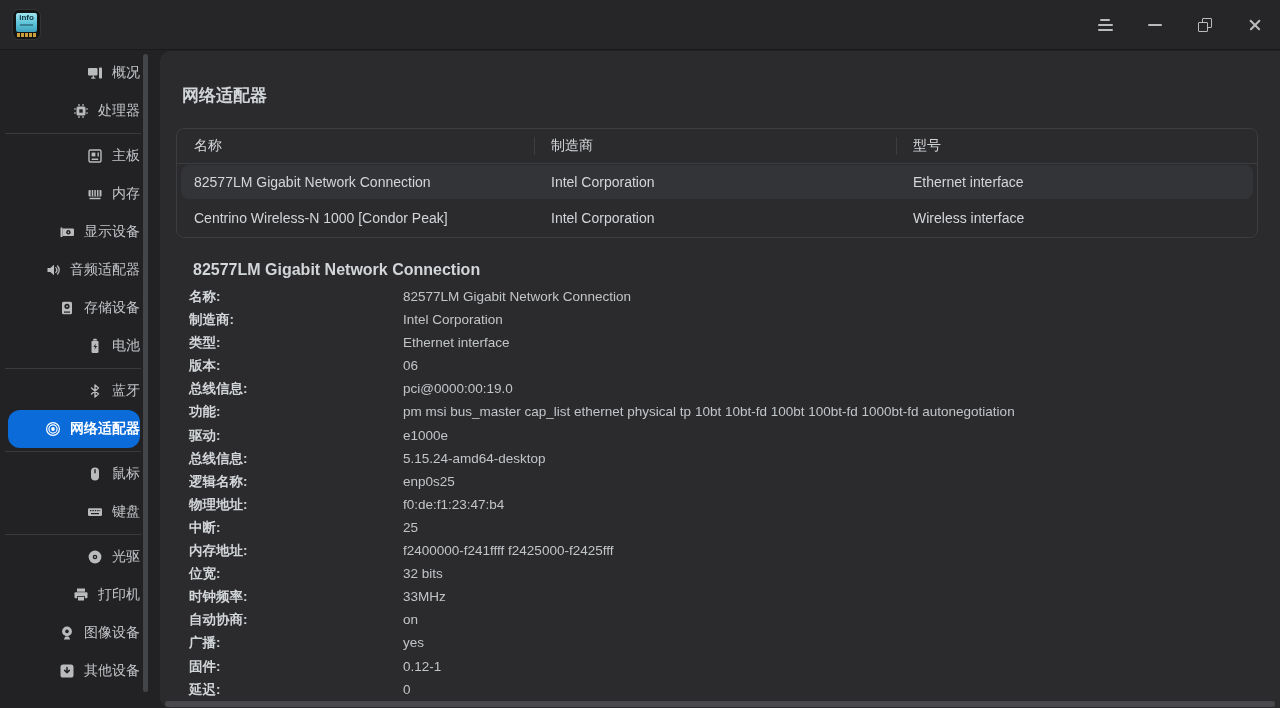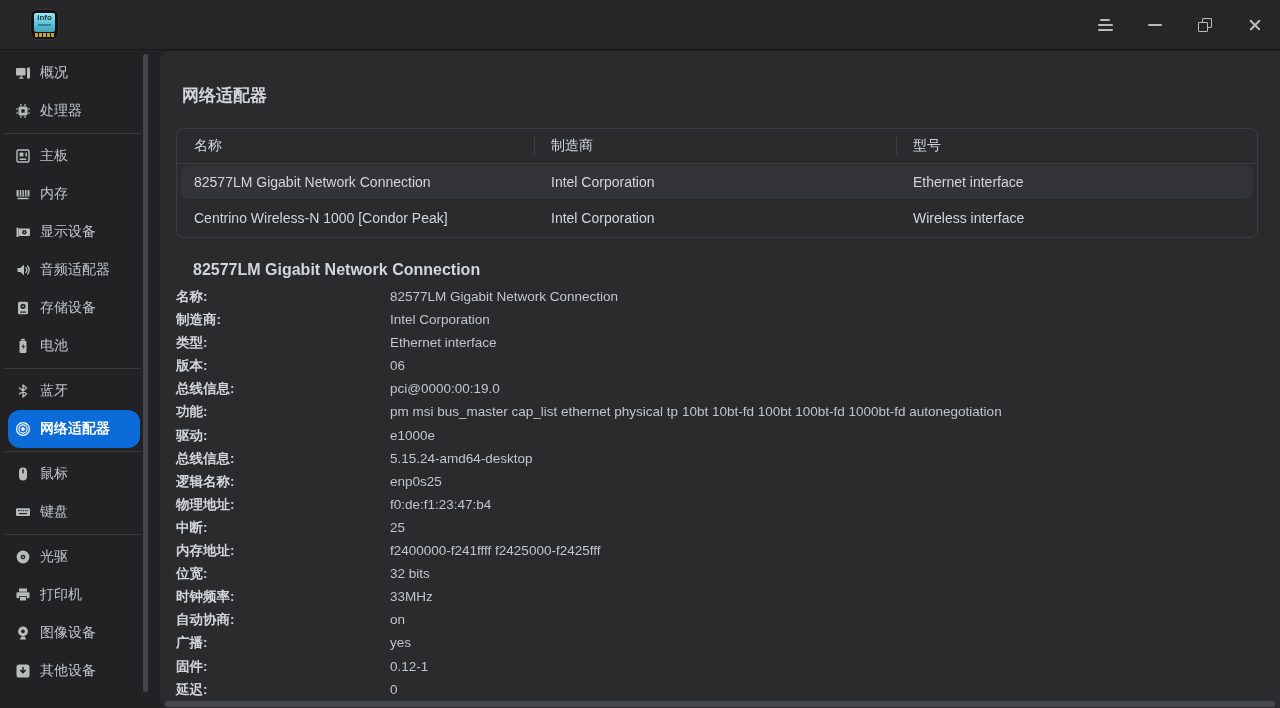--- a/index.html
+++ b/index.html
@@ -15,21 +15,20 @@
   .titlebar {
     position:absolute; top:0; left:0; width:1280px; height:50px;
     background:var(--titlebar-bg,#262628);
     border-bottom:1px solid var(--window-separator,#1a1a1b);
     z-index:5;
   }
   .app-icon {
     position:absolute; left:13px; top:10px; width:27px; height:29px;
     background:#141414; border-radius:6px; padding:3px 3px 2px 3px;
     box-shadow:0 0 0 1px #333;
-    margin-left:18px;
   }
   .chip-screen {
     width:100%; height:19px; border-radius:2px;
     background:linear-gradient(180deg,#9fe4ef 0%,#5cc3d8 55%,#3fa3bd 100%);
     text-align:center; overflow:hidden;
   }
   .chip-text { font-size:8px; font-weight:bold; color:#14333c; line-height:10px; display:block; }
   .chip-sub { display:block; height:2px; width:60%; margin:1px auto 0; background:rgba(20,60,70,.45); }
   .chip-pins { display:flex; gap:1px; justify-content:center; margin-top:1px; }
   .chip-pins span { width:3px; height:4px; background:#c9a03a; display:inline-block; }
@@ -56,21 +55,21 @@
 
   
   .sidebar {
     position:absolute; left:0; top:51px; width:160px; height:657px;
     background:var(--sidebar-bg,#222224); padding-top:3px; overflow:hidden; z-index:2;
   }
   .side-item {
     display:flex; align-items:center; gap:9px;
     height:38px; margin:0 20px 0 8px; padding-left:7px;
     border-radius:12px; color:var(--text-secondary,#c6c9cc);
-    font-size:14px; cursor:pointer; white-space:nowrap;
+    font-size:14px; cursor:pointer; white-space:nowrap;justify-content:flex-end;
   }
   .side-item .icn { width:16px; height:16px; flex:0 0 16px; color:var(--icon-color,#b9bbbd); display:flex; }
   .side-item .icn svg { width:16px; height:16px; }
   .side-item.selected {
     background:var(--accent,#0a6bd9); color:#ffffff; font-weight:bold;
   }
   .side-item.selected .icn { color:#ffffff; }
   .side-divider { height:1px; background:#3a3a3c; margin:3px 19px 3px 5px; }
   .side-scrollbar {
     position:absolute; top:3px; left:143px; width:5px; height:638px;
@@ -102,21 +101,21 @@
   .t-row .t-cell { display:flex; align-items:center; padding-left:17px; font-size:14px; color:var(--text-primary,#d0d3d6); position:relative; z-index:1; white-space:nowrap; overflow:hidden; }
   .t-row.selected::before {
     content:""; position:absolute; left:4px; right:4px; top:1px; bottom:1px;
     background:var(--row-selected-bg,#333437); border-radius:8px; z-index:0;
   }
 
   .detail-heading {
     margin:22px 22px 0 33px; font-size:16px; font-weight:bold;
     color:var(--text-primary,#d6d8da); line-height:20px;
   }
-  .detail-list { margin:5px 22px 0 16px; }
+  .detail-list { margin:5px 22px 0 29px; }
   .detail-row { display:flex; line-height:23.1px; font-size:13.5px; }
   .detail-row .d-label { flex:0 0 214px; font-weight:bold; color:var(--text-primary,#d4d6d9); }
   .detail-row .d-value { color:var(--text-secondary,#c2c5c8); white-space:nowrap; }
 
   .h-scrollbar {
     position:absolute; left:5px; right:5px; bottom:1px; height:6px;
     background:var(--scrollbar-thumb,#3e3f42); border-radius:3px; opacity:.8;
   }
 </style>
 </head>

